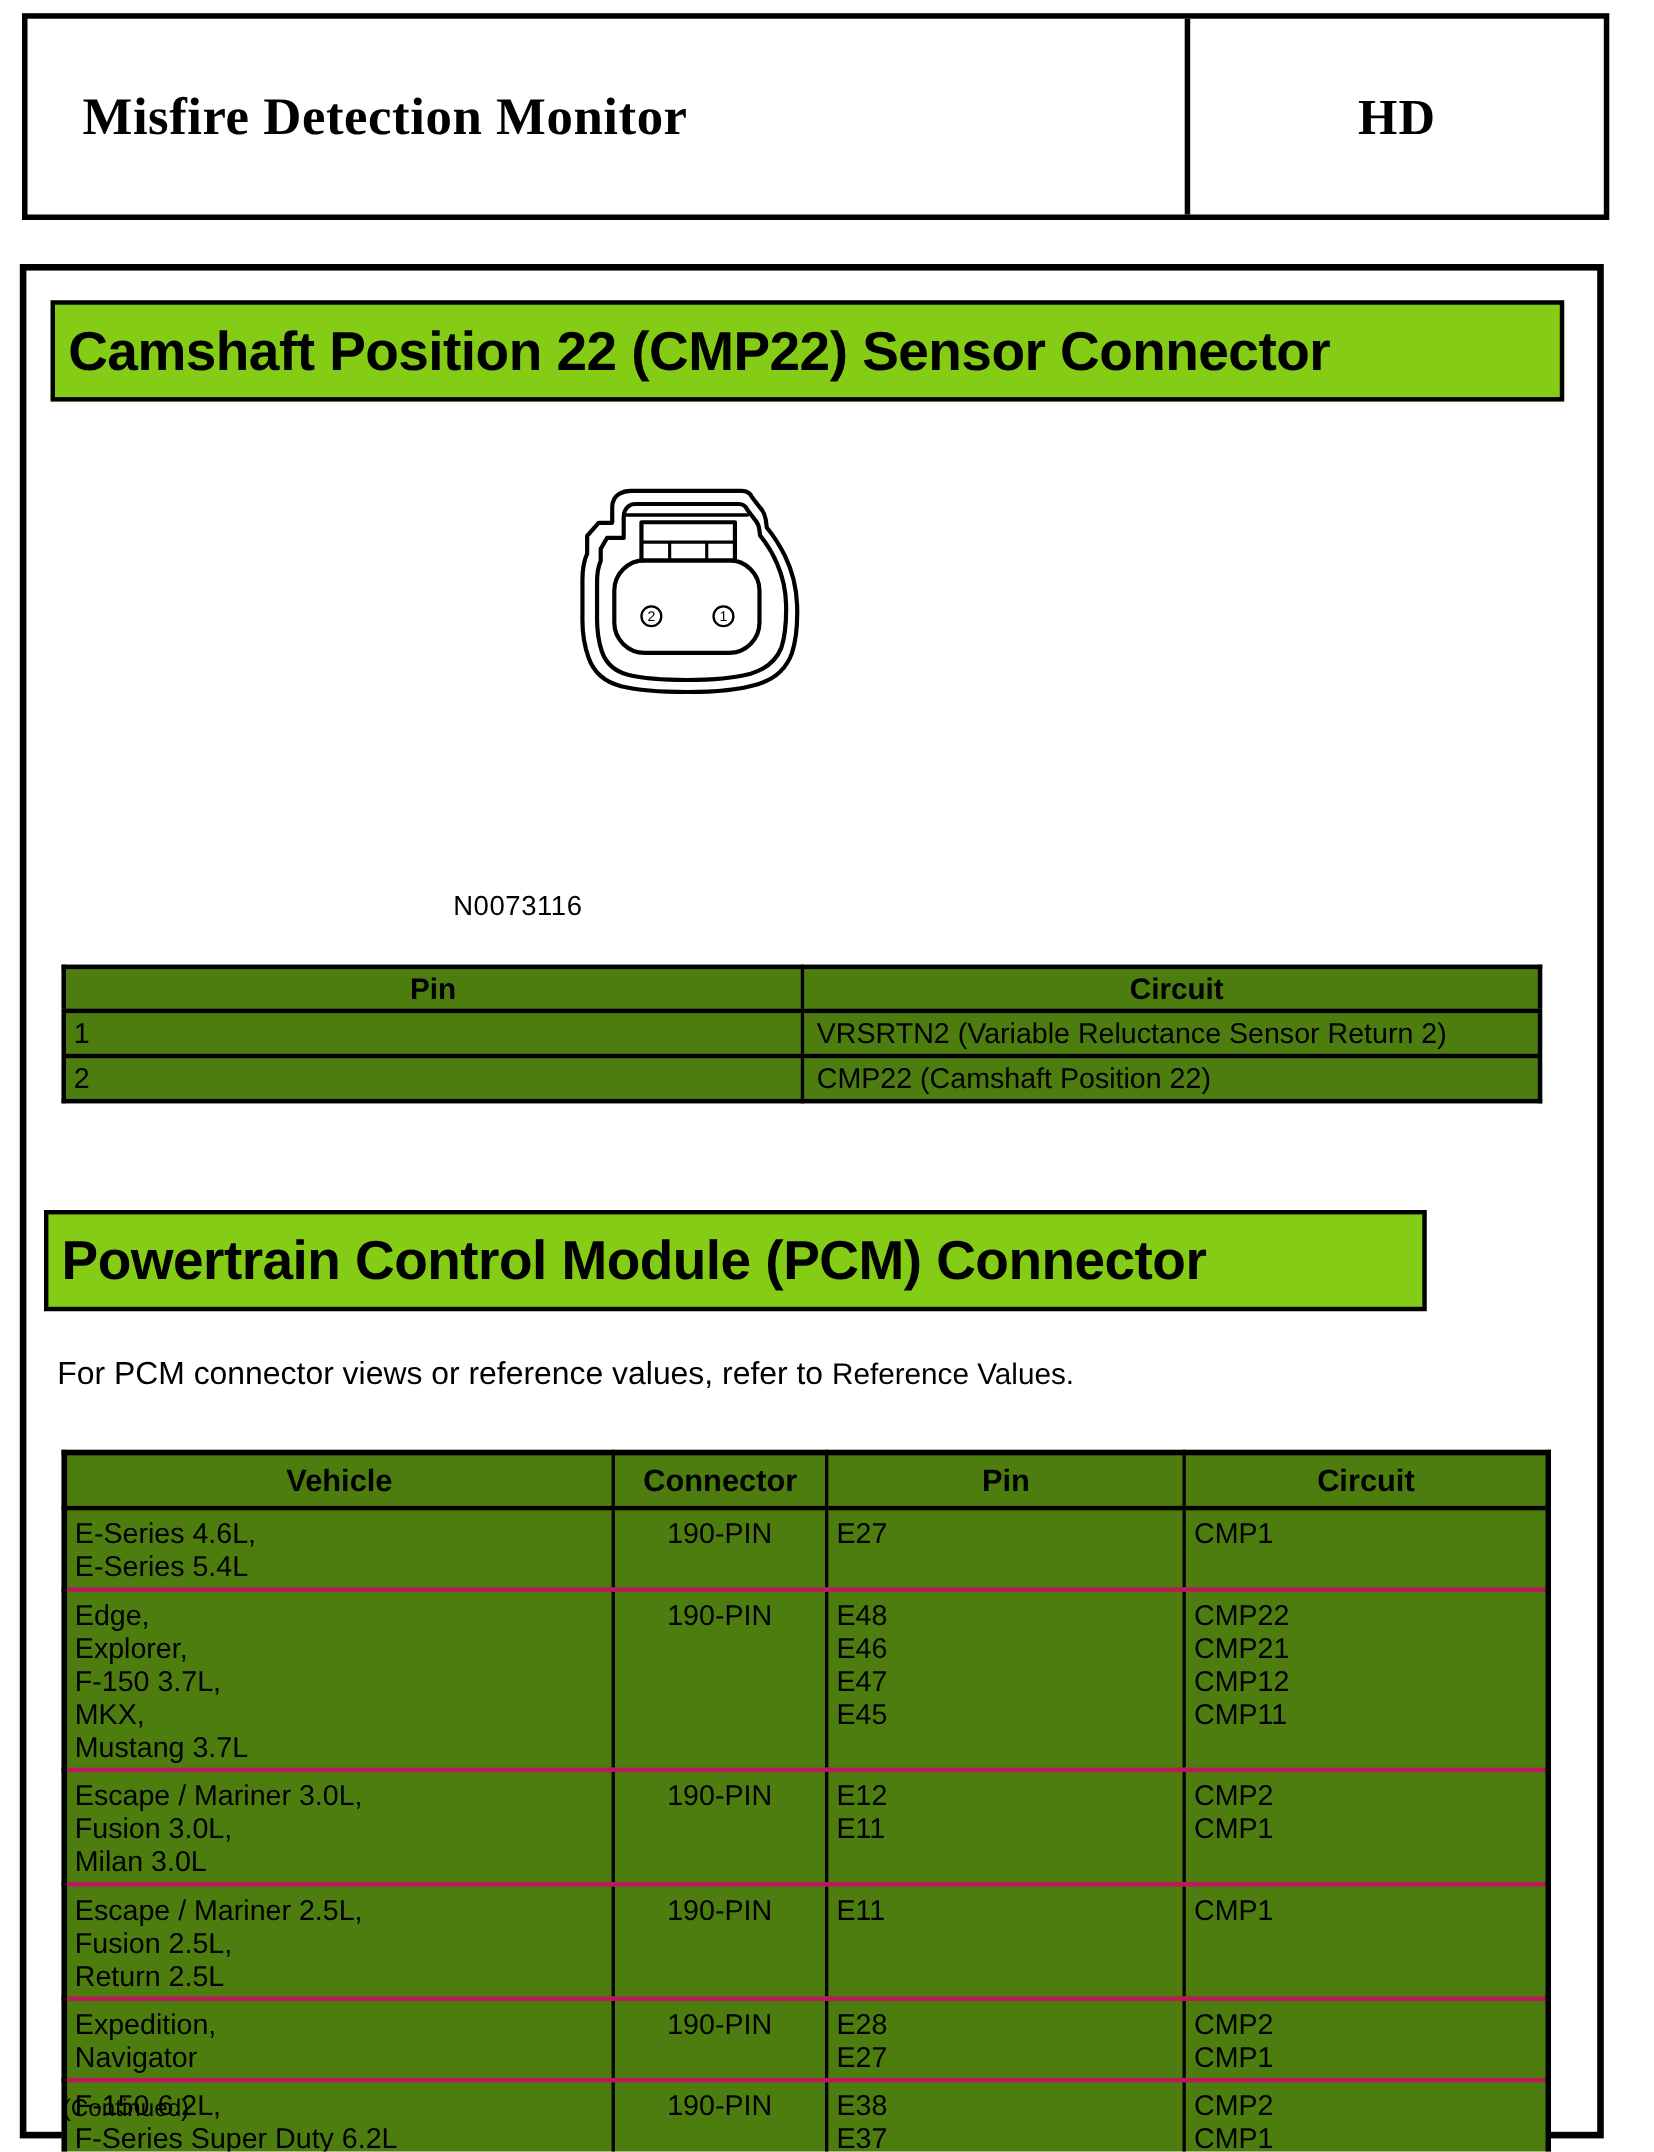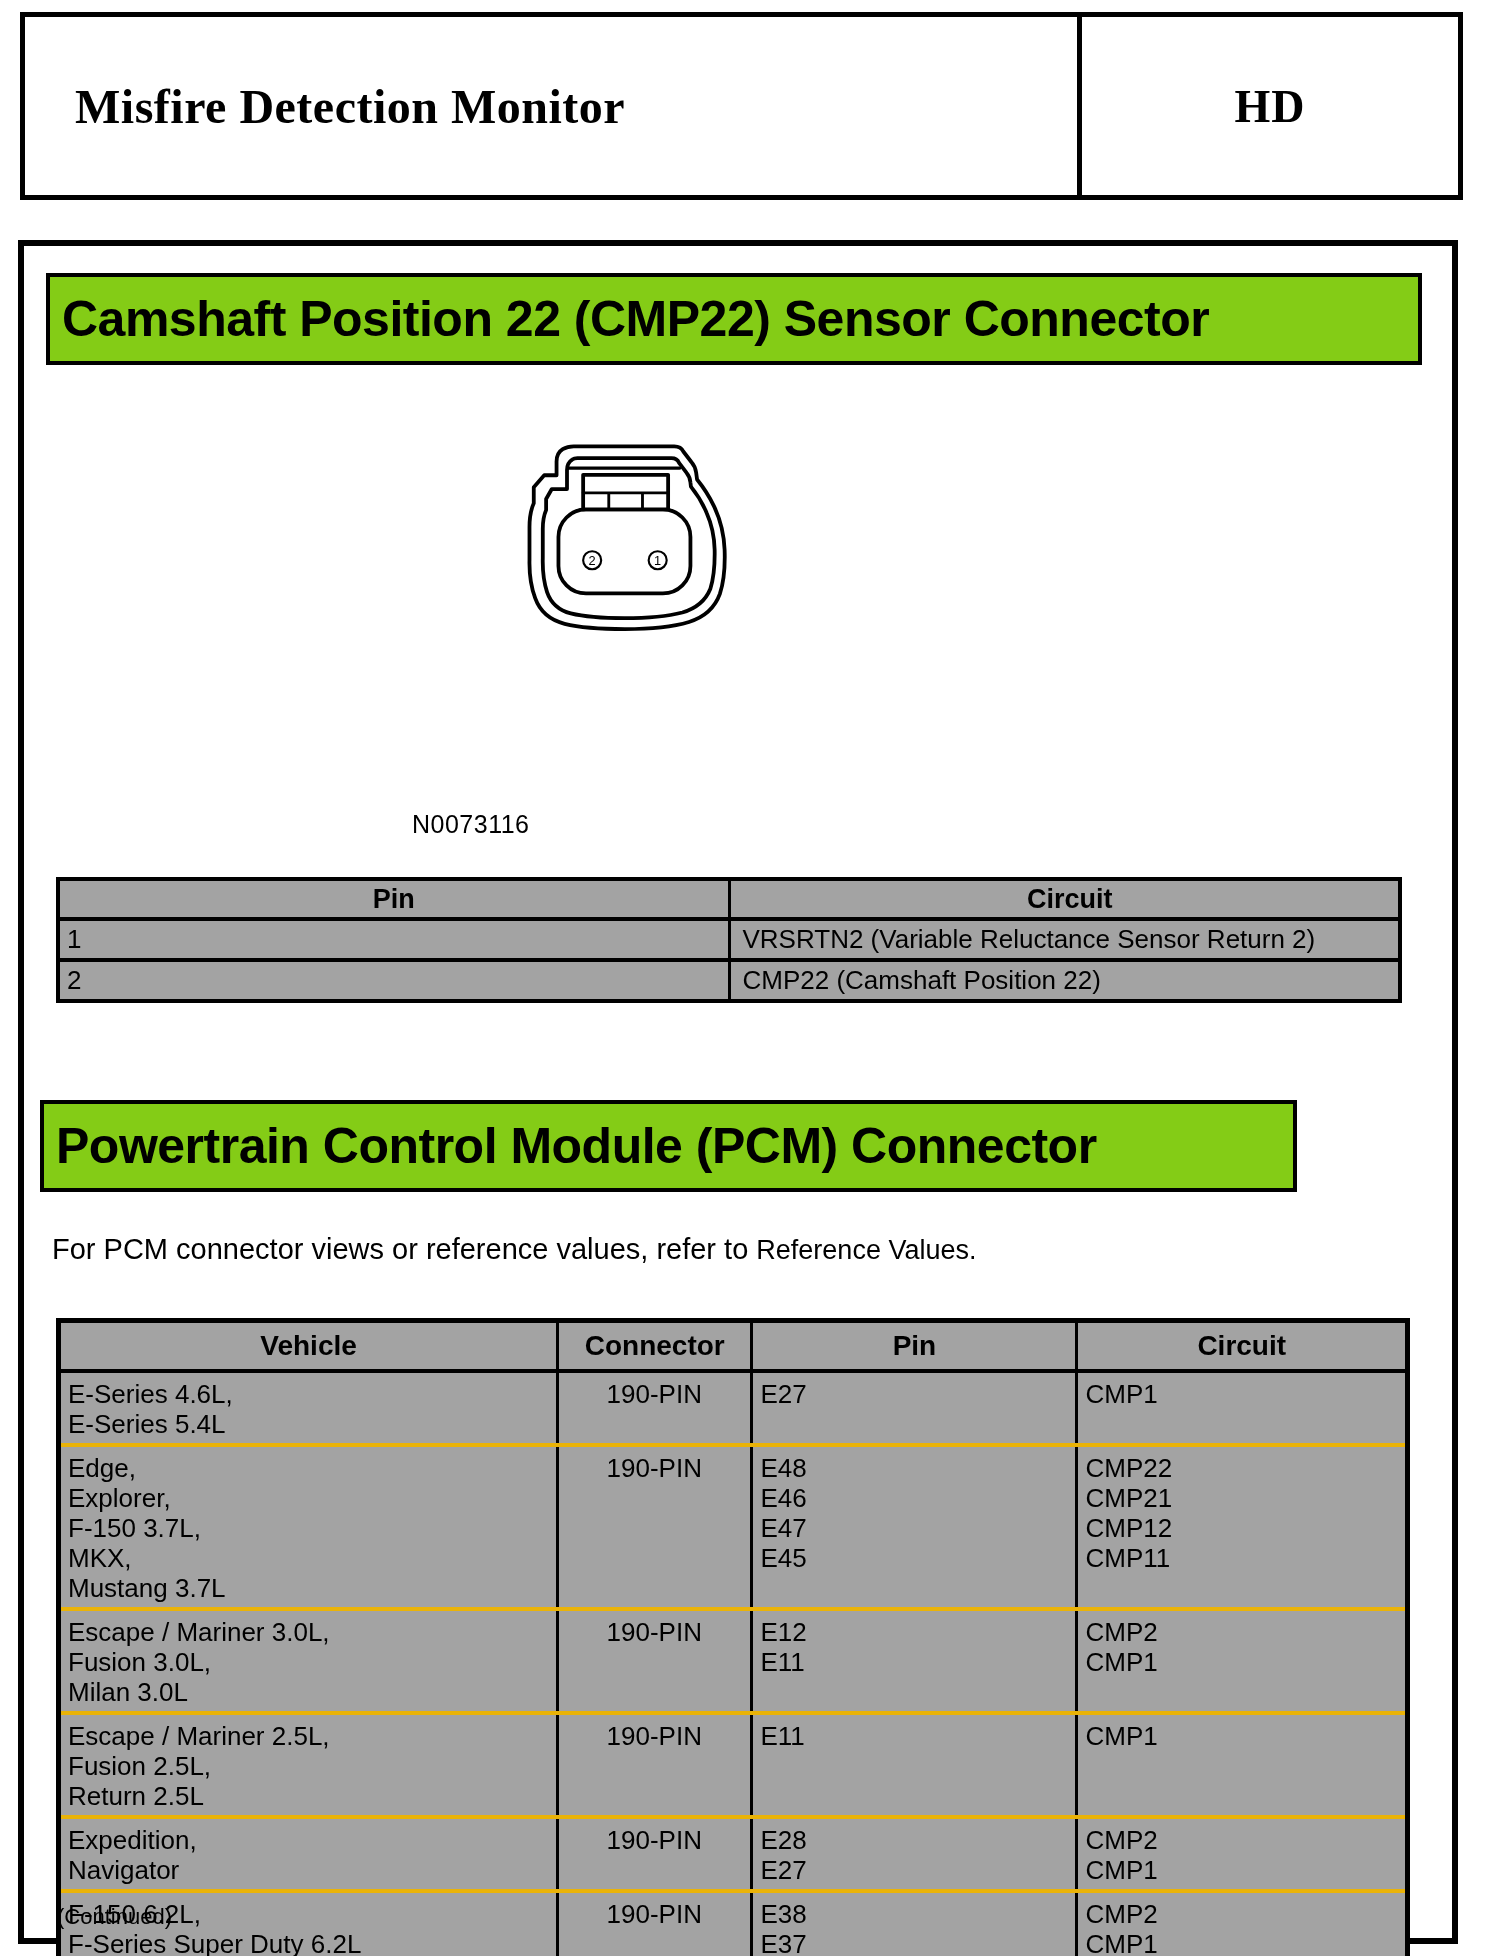--- a/index.html
+++ b/index.html
@@ -53,21 +53,21 @@
   .title-pcm { left:16px; top:854px; width:1237px; }
 
   
   .connector-svg { left:496px; top:174px; }
   .figure-caption {
     left:388px; top:564px;
     font-size:25px; letter-spacing:0.5px;
   }
 
   
-  table { border-collapse:collapse; table-layout:fixed; background:#a3a3a3; }
+  table { border-collapse:collapse; table-layout:fixed; background:#4d7c0f; }
 
   .pin-table {
     left:32px; top:631px;
     width:1346px;
     border:4px solid #000;
     font-size:26px;
   }
   .pin-table th {
     font-size:27px; font-weight:700;
     height:34px; text-align:center;
@@ -90,21 +90,21 @@
   .v-table th {
     font-size:28px; font-weight:700;
     height:44px; text-align:center;
     border-bottom:4px solid #000;
   }
   .v-table td {
     vertical-align:top;
     padding:6px 8px 4px 7px;
     line-height:30px;
   }
-  .v-table tbody tr { border-top:4px solid #eab308; }
+  .v-table tbody tr { border-top:4px solid #be185d; }
   .v-table tbody tr:first-child { border-top:none; }
   .v-table th + th, .v-table td + td { border-left:3px solid #000; }
   .v-table td.connector-cell { text-align:center; }
 
   .continued-note {
     left:33px; top:1658px;
     font-size:22px;
   }
 </style>
 </head>

